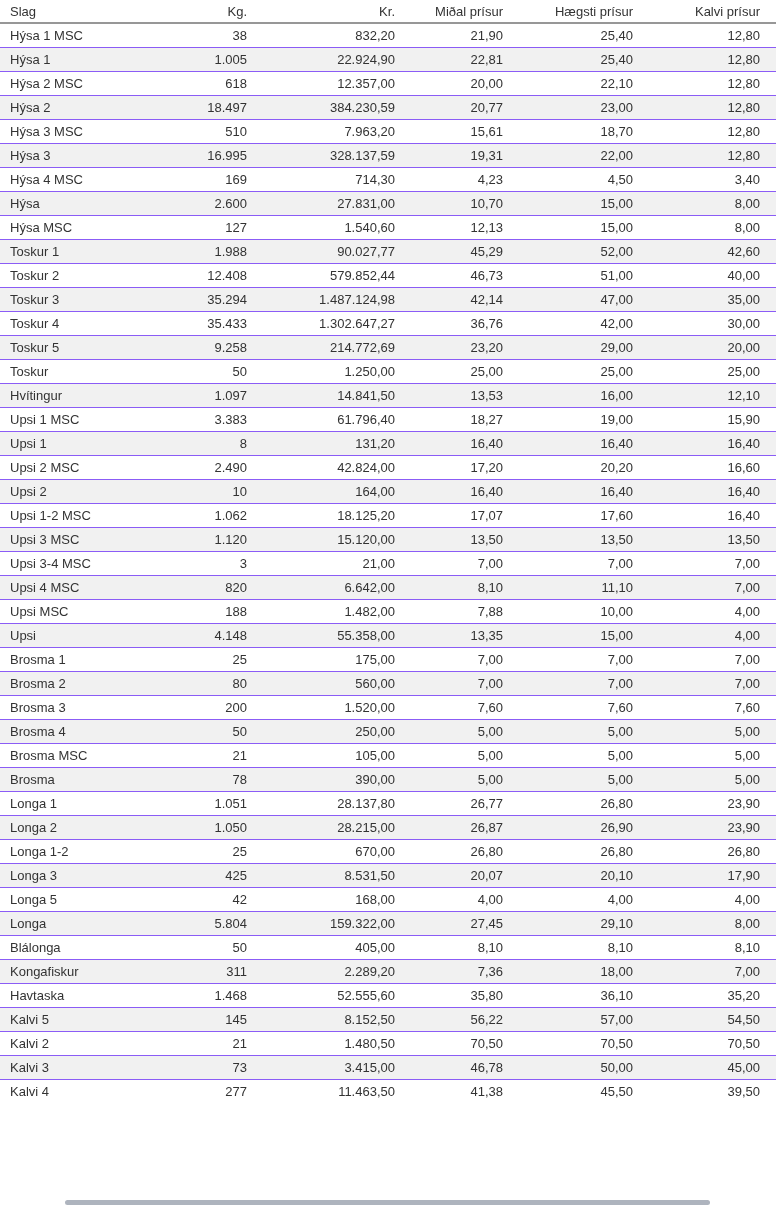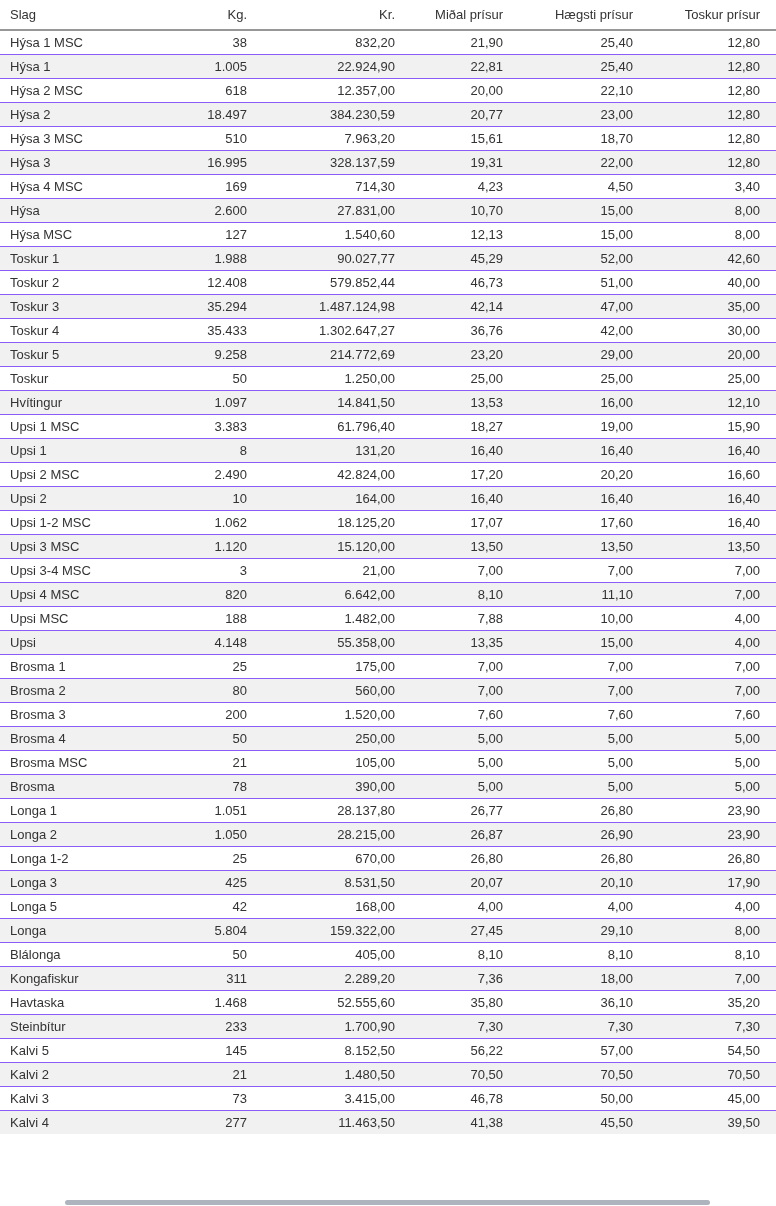--- a/index.html
+++ b/index.html
@@ -17,21 +17,21 @@
     color: #333333;
   }
   col.c-slag   { width: 165px; }
   col.c-kg     { width: 98px; }
   col.c-kr     { width: 148px; }
   col.c-midal  { width: 108px; }
   col.c-haegsti{ width: 130px; }
   col.c-minsti { width: 127px; }
 
   thead th {
-    height: 30px;
+    height: 23px;
     font-weight: normal;
     text-align: right;
     padding: 0 16px 0 0;
     border-bottom: 2px solid #979797;
     color: #333333;
     vertical-align: middle;
     white-space: nowrap;
   }
   thead th.left { text-align: left; padding: 0 0 0 10px; }
 
@@ -71,21 +71,21 @@
       <col class="c-haegsti">
       <col class="c-minsti">
   </colgroup>
   <thead>
     <tr>
       <th class="left">Slag</th>
       <th>Kg.</th>
       <th>Kr.</th>
       <th>Miðal prísur</th>
       <th>Hægsti prísur</th>
-      <th>Toskur prísur</th>
+      <th>Kalvi prísur</th>
     </tr>
   </thead>
   <tbody id="table-body">
       <tr>
         <td class="left">Hýsa 1 MSC</td>
         <td>38</td>
         <td>832,20</td>
         <td>21,90</td>
         <td>25,40</td>
         <td>12,80</td>
@@ -404,28 +404,20 @@
       </tr>
       <tr>
         <td class="left">Havtaska</td>
         <td>1.468</td>
         <td>52.555,60</td>
         <td>35,80</td>
         <td>36,10</td>
         <td>35,20</td>
       </tr>
       <tr>
-        <td class="left">Steinbítur</td>
-        <td>233</td>
-        <td>1.700,90</td>
-        <td>7,30</td>
-        <td>7,30</td>
-        <td>7,30</td>
-      </tr>
-      <tr>
         <td class="left">Kalvi 5</td>
         <td>145</td>
         <td>8.152,50</td>
         <td>56,22</td>
         <td>57,00</td>
         <td>54,50</td>
       </tr>
       <tr>
         <td class="left">Kalvi 2</td>
         <td>21</td>

